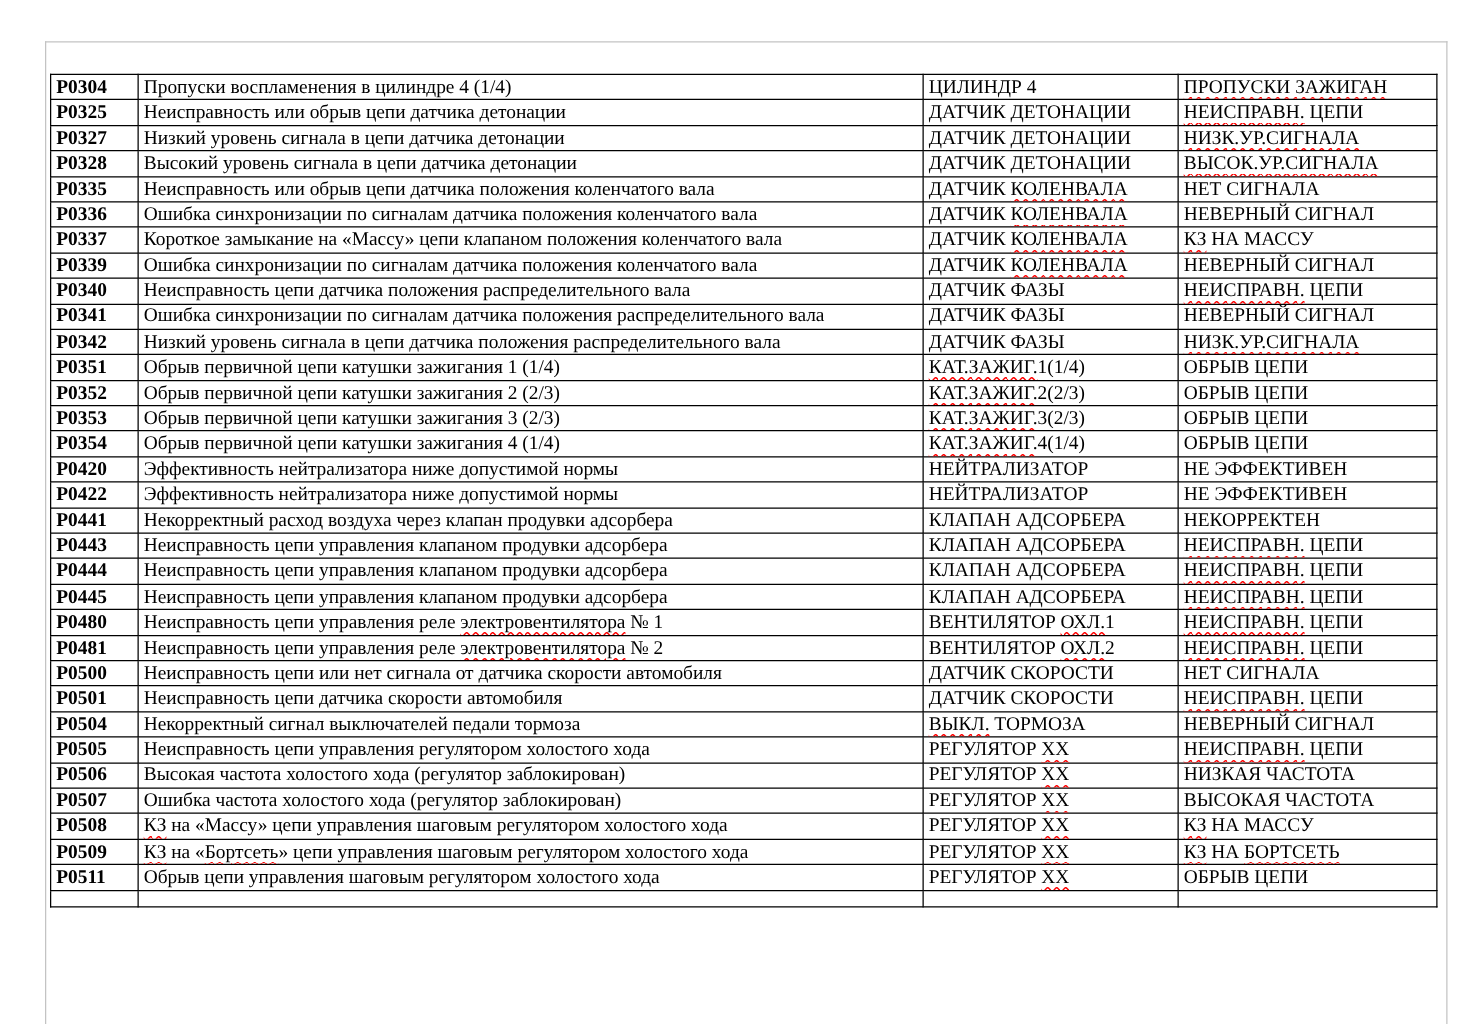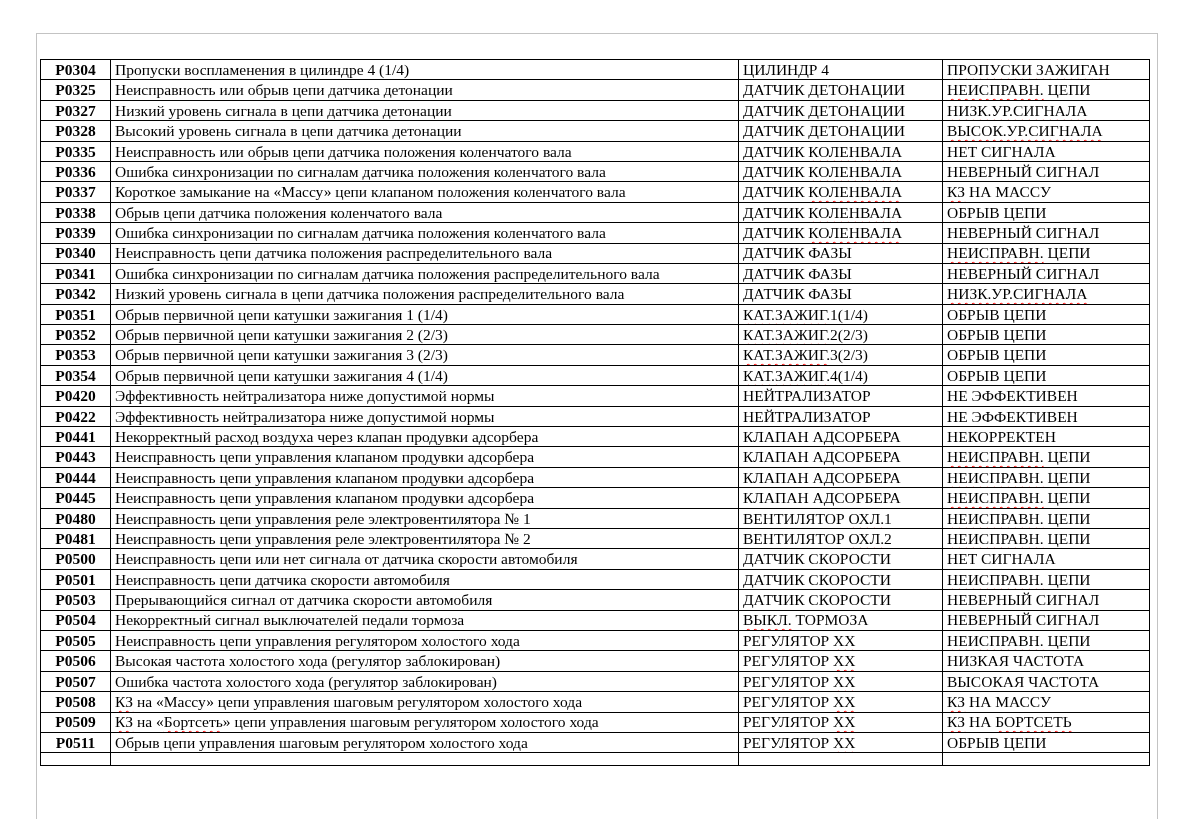--- a/index.html
+++ b/index.html
@@ -2,21 +2,21 @@
 <html style="--ink: #000000; --line: #000000; --spell: #ff0000; --page-border: #c3c3c3;"><head>
 <meta charset="utf-8">
 <style>
   html,body{margin:0;padding:0;width:1184px;height:819px;background:#ffffff;overflow:hidden;}
   .page{position:absolute;left:36px;top:33px;width:1120px;height:900px;
         border:1px solid var(--page-border,#c3c3c3);border-bottom:none;background:#ffffff;}
   table.dtc{position:absolute;left:40px;top:59px;width:1109px;border-collapse:collapse;table-layout:fixed;
         font-family:"Liberation Serif","DejaVu Serif",serif;font-size:15.5px;color:var(--ink,#000);}
   table.dtc td{border:1px solid var(--line,#000);height:20.4px;box-sizing:border-box;
         padding:0 4px;vertical-align:middle;white-space:nowrap;overflow:hidden;line-height:1;}
-  td.c-code{width:70px;text-align:center;font-weight:700;}
+  td.c-code{width:70px;font-weight:700;}
   td.c-desc{width:628px;padding-left:9px;margin-left:28px;}
   td.c-name{width:204px;padding-left:7px;}
   td.c-status{width:207px;padding-left:7px;}
   tr.partial td{height:13px;}
   .sp{text-decoration-line:underline;text-decoration-style:wavy;
       text-decoration-color:var(--spell,#ff0000);text-decoration-thickness:1px;text-underline-offset:3px;}
 </style>
 </head>
 <body>
 
@@ -60,26 +60,20 @@
         <td class="c-name"><span>ДАТЧИК </span><span class="sp">КОЛЕНВАЛА</span></td>
         <td class="c-status"><span>НЕВЕРНЫЙ СИГНАЛ</span></td>
       </tr>
       <tr>
         <td class="c-code"><span>P0337</span></td>
         <td class="c-desc"><span>Короткое замыкание на «Массу» цепи клапаном положения коленчатого вала</span></td>
         <td class="c-name"><span>ДАТЧИК </span><span class="sp">КОЛЕНВАЛА</span></td>
         <td class="c-status"><span class="sp">КЗ</span><span> НА МАССУ</span></td>
       </tr>
       <tr>
-        <td class="c-code"><span>P0338</span></td>
-        <td class="c-desc"><span>Обрыв цепи датчика положения коленчатого вала</span></td>
-        <td class="c-name"><span>ДАТЧИК </span><span class="sp">КОЛЕНВАЛА</span></td>
-        <td class="c-status"><span>ОБРЫВ ЦЕПИ</span></td>
-      </tr>
-      <tr>
         <td class="c-code"><span>P0339</span></td>
         <td class="c-desc"><span>Ошибка синхронизации по сигналам датчика положения коленчатого вала</span></td>
         <td class="c-name"><span>ДАТЧИК </span><span class="sp">КОЛЕНВАЛА</span></td>
         <td class="c-status"><span>НЕВЕРНЫЙ СИГНАЛ</span></td>
       </tr>
       <tr>
         <td class="c-code"><span>P0340</span></td>
         <td class="c-desc"><span>Неисправность цепи датчика положения распределительного вала</span></td>
         <td class="c-name"><span>ДАТЧИК ФАЗЫ</span></td>
         <td class="c-status"><span class="sp">НЕИСПРАВН.</span><span> ЦЕПИ</span></td>
@@ -172,26 +166,20 @@
         <td class="c-code"><span>P0500</span></td>
         <td class="c-desc"><span>Неисправность цепи или нет сигнала от датчика скорости автомобиля</span></td>
         <td class="c-name"><span>ДАТЧИК СКОРОСТИ</span></td>
         <td class="c-status"><span>НЕТ СИГНАЛА</span></td>
       </tr>
       <tr>
         <td class="c-code"><span>P0501</span></td>
         <td class="c-desc"><span>Неисправность цепи датчика скорости автомобиля</span></td>
         <td class="c-name"><span>ДАТЧИК СКОРОСТИ</span></td>
         <td class="c-status"><span class="sp">НЕИСПРАВН.</span><span> ЦЕПИ</span></td>
-      </tr>
-      <tr>
-        <td class="c-code"><span>P0503</span></td>
-        <td class="c-desc"><span>Прерывающийся сигнал от датчика скорости автомобиля</span></td>
-        <td class="c-name"><span>ДАТЧИК СКОРОСТИ</span></td>
-        <td class="c-status"><span>НЕВЕРНЫЙ СИГНАЛ</span></td>
       </tr>
       <tr>
         <td class="c-code"><span>P0504</span></td>
         <td class="c-desc"><span>Некорректный сигнал выключателей педали тормоза</span></td>
         <td class="c-name"><span class="sp">ВЫКЛ.</span><span> ТОРМОЗА</span></td>
         <td class="c-status"><span>НЕВЕРНЫЙ СИГНАЛ</span></td>
       </tr>
       <tr>
         <td class="c-code"><span>P0505</span></td>
         <td class="c-desc"><span>Неисправность цепи управления регулятором холостого хода</span></td>

